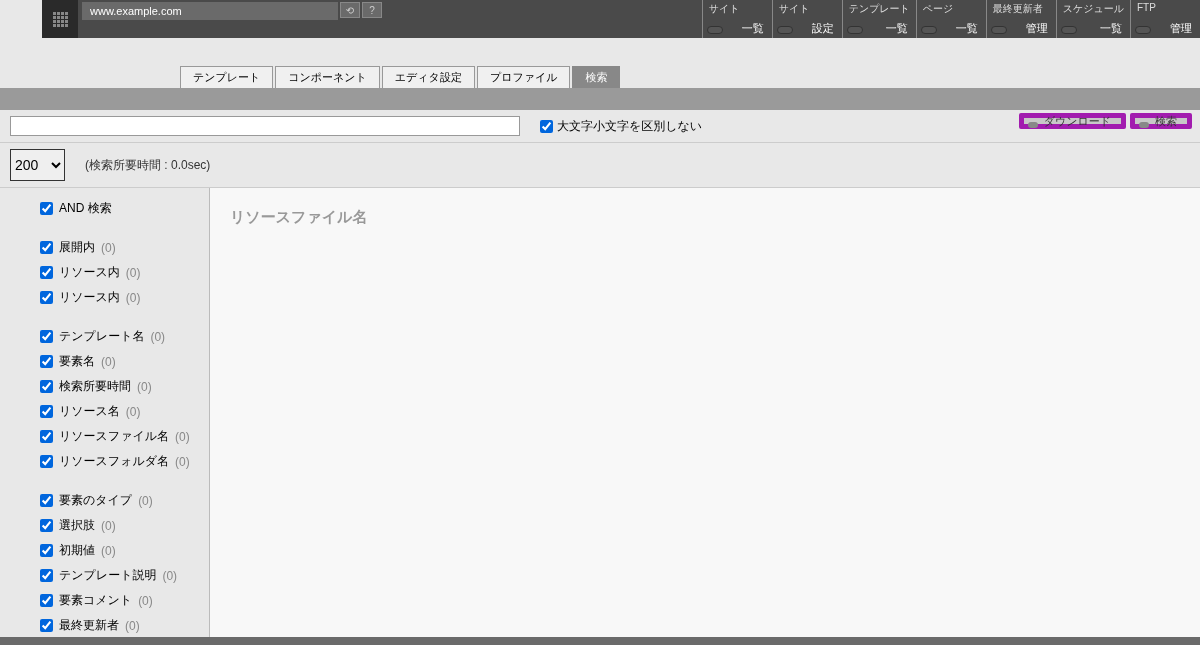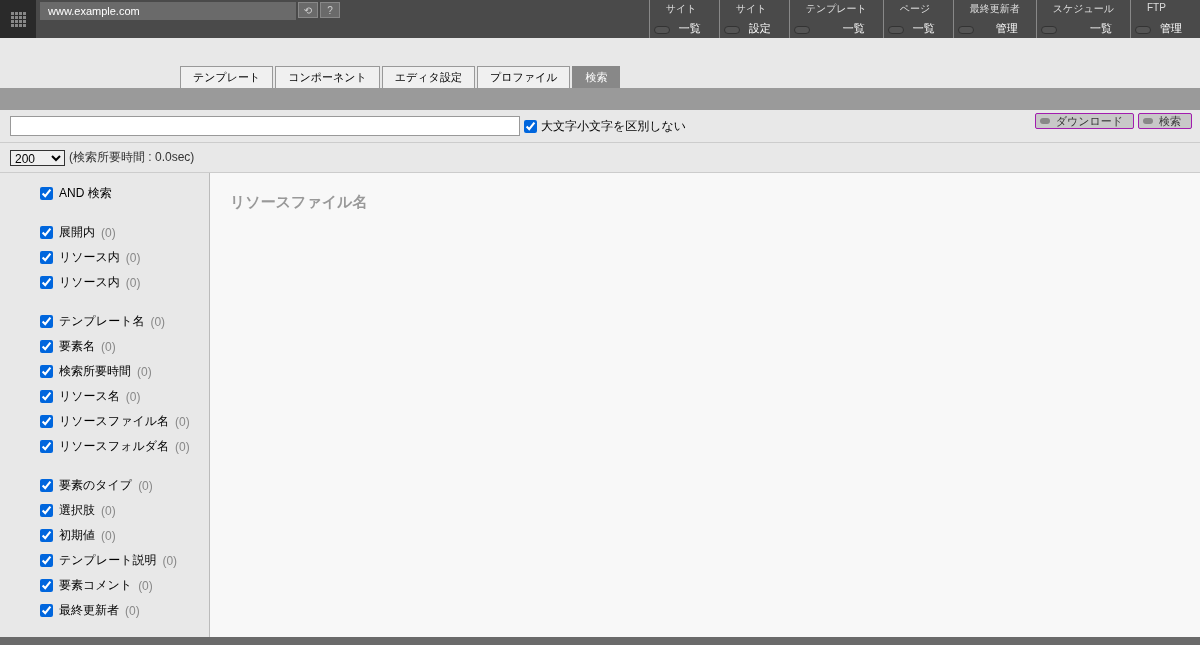--- a/index.html
+++ b/index.html
@@ -1,50 +1,50 @@
 <!DOCTYPE html>
 <html><head>
 <meta charset="utf-8">
 <style>
 * { margin: 0; padding: 0; box-sizing: border-box; }
 body { font-family: Arial, "Hiragino Sans", sans-serif; font-size: 12px; background: #e8e8e8; }
 
 
-.topbar { display: flex; height: 38px; background: #4a4a4a; color: #fff; }
+.topbar { display: flex; height: 38px; background: #4a4a4a; color: #fff; margin-left: 42px; }
 .logo { width: 36px; height: 38px; background: #2a2a2a; display: flex; align-items: center; justify-content: center; }
 .logo-grid { display: grid; grid-template-columns: repeat(4, 3px); grid-template-rows: repeat(4, 3px); gap: 1px; }
 .logo-grid span { background: #888; width: 3px; height: 3px; }
 .url-box { background: #6a6a6a; color: #fff; padding: 2px 8px; margin: 2px 0 0 4px; height: 18px; font-size: 11px; display: flex; align-items: center; min-width: 180px; }
 .url-area { flex: 0 0 260px; display: flex; flex-direction: column; }
 .icon-buttons { display: flex; gap: 2px; margin: 2px 0 0 2px; align-self: flex-start; }
 .icon-btn { width: 20px; height: 16px; background: #6a6a6a; border: 1px solid #888; display: flex; align-items: center; justify-content: center; color: #ccc; font-size: 10px; cursor: pointer; }
 
 .top-tabs { display: flex; margin-left: auto; height: 38px; }
-.top-tab { border-left: 1px solid #888; padding: 2px 16px; display: flex; flex-direction: column; justify-content: space-between; min-width: 70px; position: relative; cursor: pointer; }
+.top-tab { border-left: 1px solid #888; padding: 2px 6px; display: flex; flex-direction: column; justify-content: space-between; min-width: 70px; position: relative; cursor: pointer; }
 .top-tab-title { font-size: 10px; color: #ddd; }
 .top-tab-action { font-size: 11px; color: #fff; text-align: right; padding-right: 2px; }
 .top-tab-toggle { position: absolute; bottom: 4px; left: 4px; width: 16px; height: 8px; background: #555; border-radius: 4px; border: 1px solid #333; }
 
 
 .sub-header { height: 50px; background: #e8e8e8; position: relative; }
 .content-tabs { position: absolute; bottom: 0; left: 180px; display: flex; gap: 2px; }
 .content-tab { background: #f0f0f0; border: 1px solid #999; border-bottom: none; padding: 3px 12px; font-size: 11px; cursor: pointer; }
 .content-tab.active { background: #888; color: #fff; border-color: #888; }
 
 
 .action-strip { background: #9a9a9a; height: 22px; display: flex; justify-content: flex-end; align-items: center; padding-right: 8px; gap: 4px; }
-.action-btn { background: #c8c8c8; border: 1px solid #a21caf; padding: 1px 10px 1px 20px; font-size: 11px; cursor: pointer; color: #333; position: relative; border-radius: 2px; height: 16px; display: flex; align-items: center; margin-top: 44px; }
+.action-btn { background: #c8c8c8; border: 5px solid #a21caf; padding: 1px 10px 1px 20px; font-size: 11px; cursor: pointer; color: #333; position: relative; border-radius: 2px; height: 16px; display: flex; align-items: center; margin-top: 44px; }
 .action-btn::before { content: ""; position: absolute; left: 4px; top: 4px; width: 10px; height: 6px; background: #888; border-radius: 3px; }
 
 .form-row { display: flex; align-items: flex-start; border-bottom: 1px solid #ccc; }
 .form-label { width: 210px; padding: 8px 10px; font-size: 12px; }
-.form-control { flex: 1; padding: 6px 10px; display: flex; align-items: center; gap: 4px; }
+.form-control { flex: 1; padding: 6px 10px; display: flex; align-items: center; gap: 20px; }
 
 .text-input { width: 510px; height: 20px; border: 1px solid #999; padding: 2px 4px; font-size: 12px; }
-.select-input { width: 55px; height: 16px; border: 1px solid #333; font-size: 12px; }
+.select-input { width: 55px; height: 32px; border: 1px solid #333; font-size: 14px; }
 .checkbox-wrap { display: flex; align-items: center; gap: 4px; font-size: 12px; }
 .checkbox-wrap input { width: 13px; height: 13px; accent-color: #0066dd; }
 
 
 .filter-section { padding: 8px 10px; }
 .filter-title { font-size: 12px; margin-bottom: 10px; }
 .filter-group { margin-left: 30px; margin-bottom: 14px; }
 .filter-item { display: flex; align-items: center; gap: 6px; padding: 4px 0; font-size: 12px; }
 .filter-item input { width: 13px; height: 13px; accent-color: #0066dd; }
 .filter-count { color: #888; }

